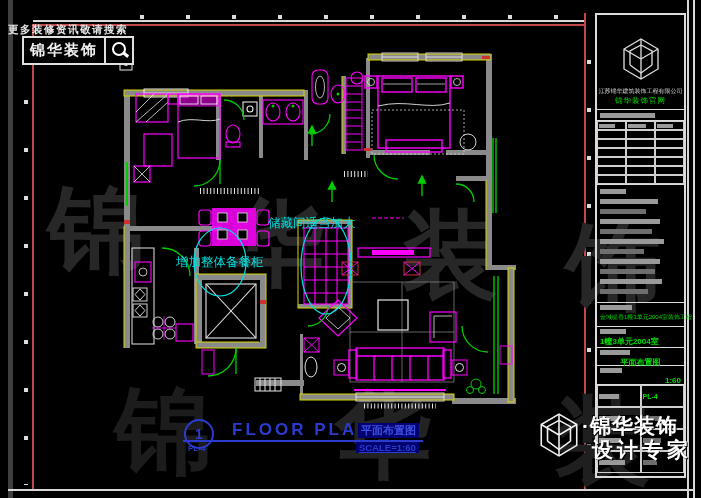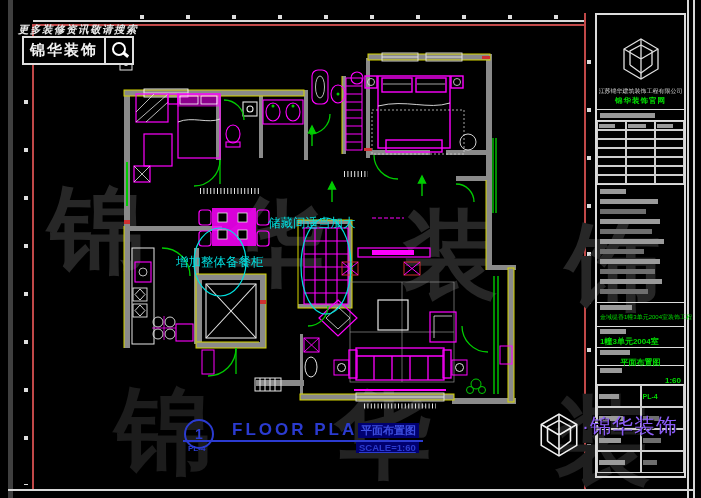--- a/index.html
+++ b/index.html
@@ -19,27 +19,27 @@
   .searchbox .sep{width:2px;height:25px;background:#e0e0e0;}
   .mag{position:relative;width:26px;height:25px;}
   .mag i{position:absolute;left:6px;top:4px;width:10px;height:10px;border:2.5px solid #fff;border-radius:50%;}
   .mag b{position:absolute;left:16px;top:15px;width:7px;height:3px;background:#fff;transform:rotate(40deg);}
   
   .wm{color:#272727;font-size:96px;font-weight:bold;font-family:"Liberation Serif",serif;line-height:1;z-index:1;}
   
   #tblock{left:595px;top:13px;width:91px;height:465px;border:2px solid #dcdcdc;z-index:3;box-sizing:border-box;}
   .tb-sec{border-bottom:1.5px solid #dcdcdc;position:relative;}
   .tb-company{color:#d8d8d8;font-size:6.5px;text-align:center;white-space:nowrap;transform:scale(.92);}
-  .tb-badge{color:#00dd00;font-size:7.5px;font-weight:bold;text-align:center;letter-spacing:1px;}
+  .tb-badge{color:#00dd00;font-size:7.5px;font-weight:normal;text-align:center;letter-spacing:1px;}
   .gbar{background:#9a9a9a;height:5px;}
   .gbar.d{background:#6e6e6e;}
   .tb-table{display:grid;grid-template-columns:1fr 1fr 1fr;}
   .tb-cell{border:0.5px solid #cfcfcf;height:7px;display:flex;align-items:center;padding:0 1px;}
   .tb-green{color:#00dd00;}
-  .brandtxt{color:#8b5cf6;font-weight:normal;z-index:50;text-shadow:1px 1px 0 #000;}
+  .brandtxt{color:#ffffff;font-weight:bold;z-index:50;text-shadow:1px 1px 0 #000;}
   
   .blue{color:#2b3bd0;}
   .fp-circle{width:30px;height:30px;border:2px solid #2b3bd0;border-radius:50%;
              display:flex;align-items:center;justify-content:center;color:#2b3bd0;
              font-size:14px;font-weight:bold;box-sizing:border-box;}
   .navybox{background:#000070;padding:0 3px;font-weight:bold;}
 </style>
 </head>
 <body>
 <div id="page">
@@ -57,21 +57,21 @@
 <div class="abs tickcol-v" style="left:587px;top:60px;height:425px;"></div>
 
 <div class="abs wm" style="left:48px;top:183px;">锦</div>
 <div class="abs wm" style="left:228px;top:196px;">华</div>
 <div class="abs wm" style="left:402px;top:208px;">装</div>
 <div class="abs wm" style="left:566px;top:220px;">饰</div>
 <div class="abs wm" style="left:115px;top:384px;color:#1c1c1c;">锦</div>
 <div class="abs wm" style="left:335px;top:388px;color:#232323;">华</div>
 <div class="abs wm" style="left:555px;top:394px;color:#1f1f1f;">装</div>
 
-<div class="abs hint" style="left:18px;top:23px;z-index:10;font-style:italic;">更多装修资讯敬请搜索</div>
+<div class="abs hint" style="left:8px;top:23px;z-index:10;">更多装修资讯敬请搜索</div>
 <div class="abs searchbox" style="left:22px;top:36px;z-index:10;">
   <span class="brand">锦华装饰</span>
   <span class="sep"></span>
   <span class="mag">
         <i></i>
         <b></b>
       </span>
 </div>
 
 <svg class="abs" style="left:116px;top:50px;z-index:2;" width="412" height="360" viewBox="0 0 412 360">
@@ -492,14 +492,15 @@
 <svg class="abs" style="left:538px;top:412px;z-index:50;" width="42" height="48" viewBox="0 0 40 46">
   <g stroke="#f0f0f0" stroke-width="1.5" fill="none">
     <path d="M20,2 L37,12 L37,32 L20,42 L3,32 L3,12 Z"></path>
     <path d="M20,2 L20,22 M3,12 L20,22 M37,12 L20,22 M20,22 L20,42"></path>
     <path d="M20,8 L31,14 L31,28 M20,8 L9,14 L9,28 M9,28 L20,36 L31,28"></path>
   </g>
 </svg>
 <div class="abs brandtxt" style="left:582px;top:412px;font-size:21px;letter-spacing:1px;">
   <span>·</span><span>锦华装饰</span>
 </div>
+<div class="abs brandtxt" style="left:592px;top:436px;font-size:21px;letter-spacing:4px;">设计专家</div>
 
 </div>
 
 </body></html>

